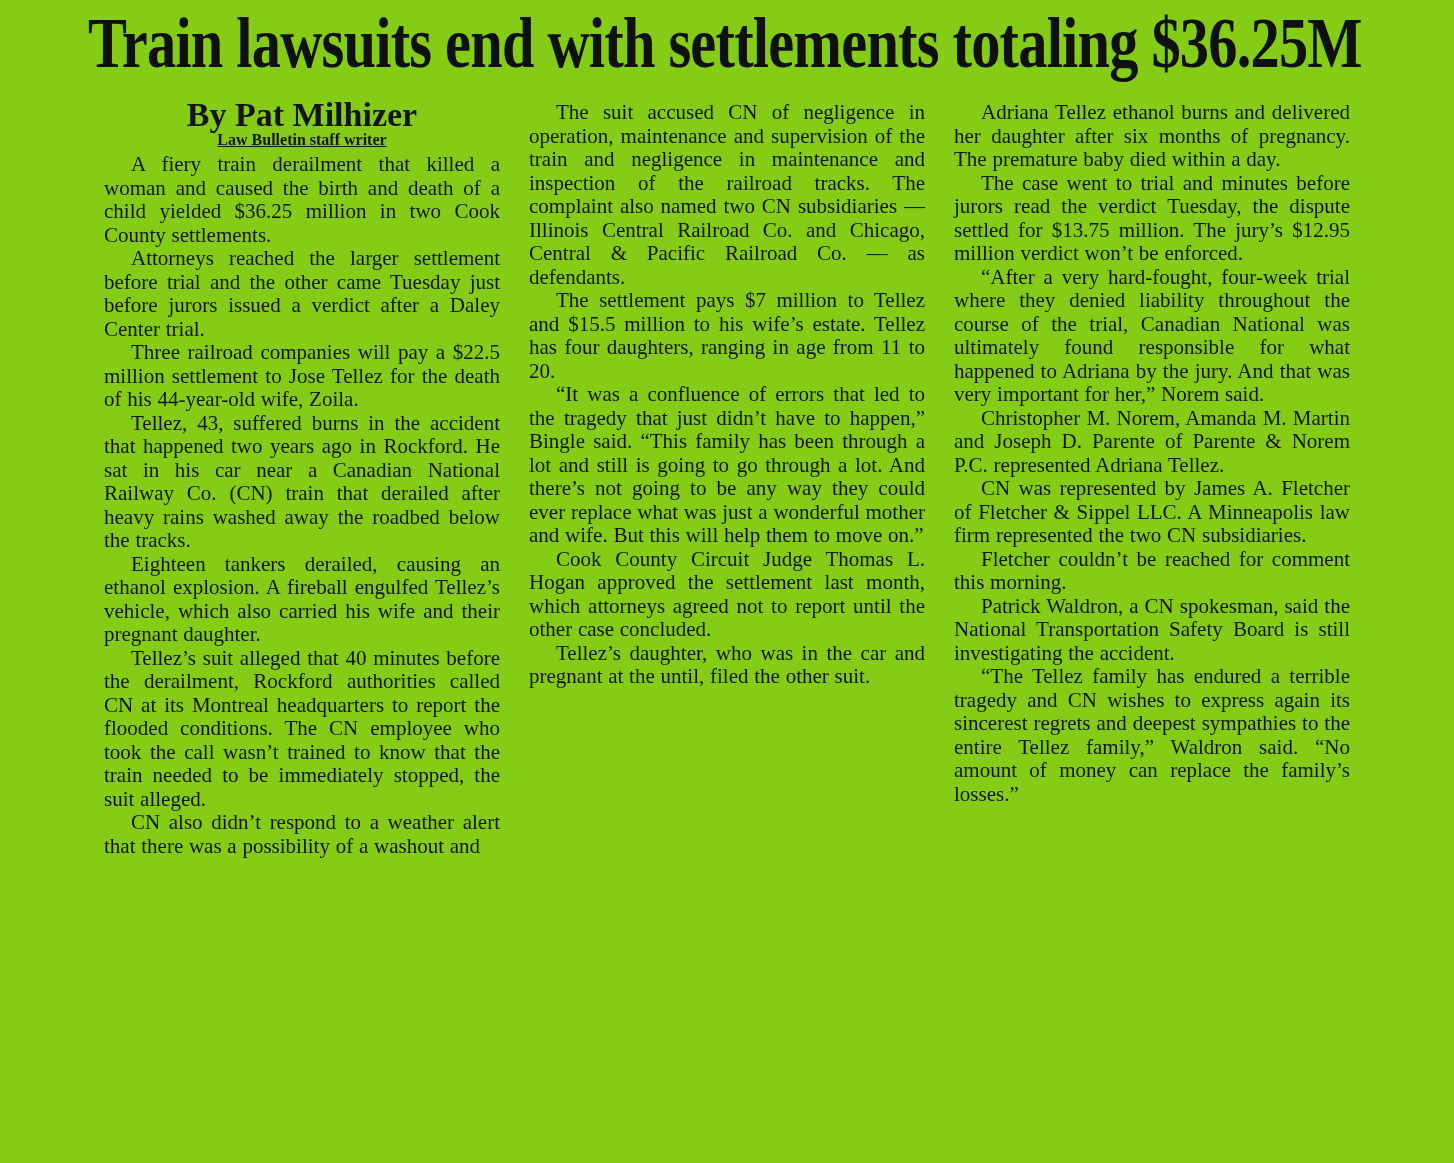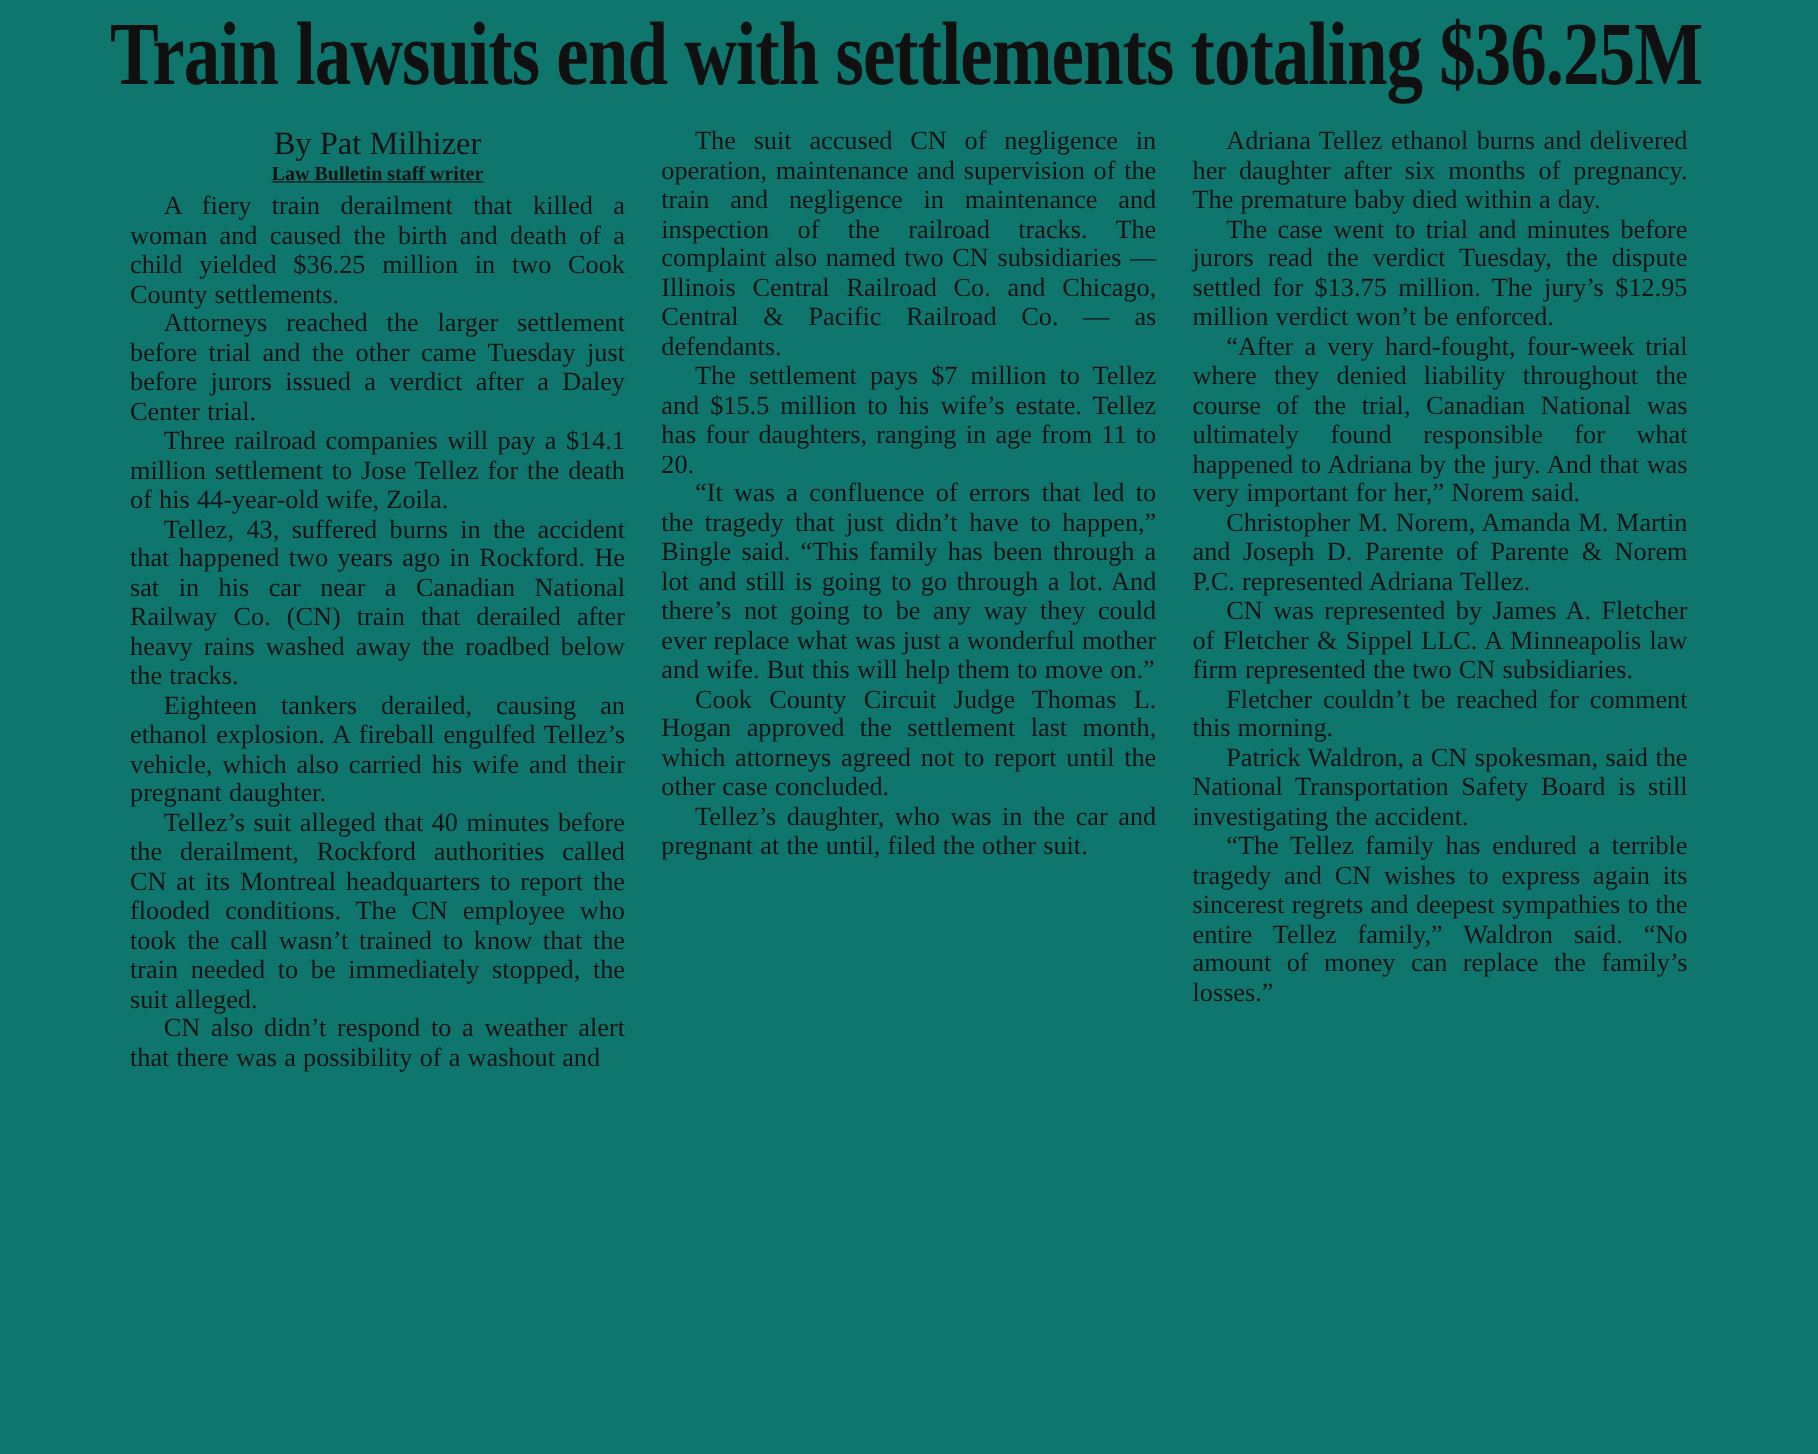--- a/index.html
+++ b/index.html
@@ -4,21 +4,21 @@
 <style>
   html, body {
     margin: 0;
     padding: 0;
     background: #ffffff;
   }
   .page {
     position: relative;
     width: 1454px;
     height: 1163px;
-    background: #0f766e;
+    background: #84cc16;
     font-family: "Liberation Serif", "DejaVu Serif", serif;
     color: #141414;
     overflow: hidden;
   }
   .headline {
     position: absolute;
     left: 88px;
     top: 6px;
     margin: 0;
     font-size: 72px;
@@ -39,22 +39,22 @@
   }
   .col {
     width: 396px;
     flex: 0 0 396px;
   }
   .byline {
     text-align: center;
     margin-bottom: 3px;
   }
   .byline-author {
-    font-size: 26px;
-    font-weight: 400;
+    font-size: 34px;
+    font-weight: 700;
     line-height: 28px;
   }
   .byline-role {
     font-size: 16px;
     font-weight: 700;
     line-height: 21px;
     text-decoration: underline;
   }
   .paras p {
     margin: 0;
@@ -77,21 +77,21 @@
   <div class="columns">
 
     <div class="col">
       <div class="byline">
         <div class="byline-author">By Pat Milhizer</div>
         <div class="byline-role">Law Bulletin staff writer</div>
       </div>
       <div class="paras">
           <p>A fiery train derailment that killed a woman and caused the birth and death of a child yielded $36.25 million in two Cook County settlements.</p>
           <p>Attorneys reached the larger settlement before trial and the other came Tuesday just before jurors issued a verdict after a Daley Center trial.</p>
-          <p>Three railroad companies will pay a $14.1 million settlement to Jose Tellez for the death of his 44-year-old wife, Zoila.</p>
+          <p>Three railroad companies will pay a $22.5 million settlement to Jose Tellez for the death of his 44-year-old wife, Zoila.</p>
           <p>Tellez, 43, suffered burns in the accident that happened two years ago in Rockford. He sat in his car near a Canadian National Railway Co. (CN) train that derailed after heavy rains washed away the roadbed below the tracks.</p>
           <p>Eighteen tankers derailed, causing an ethanol explosion. A fireball engulfed Tellez’s vehicle, which also carried his wife and their pregnant daughter.</p>
           <p>Tellez’s suit alleged that 40 minutes before the derailment, Rockford authorities called CN at its Montreal headquarters to report the flooded conditions. The CN employee who took the call wasn’t trained to know that the train needed to be immediately stopped, the suit alleged.</p>
           <p>CN also didn’t respond to a weather alert that there was a possibility of a washout and</p>
         </div>
     </div>
 
     <div class="col">
       <div class="paras">
           <p>The suit accused CN of negligence in operation, maintenance and supervision of the train and negligence in maintenance and inspection of the railroad tracks. The complaint also named two CN subsidiaries — Illinois Central Railroad Co. and Chicago, Central &amp; Pacific Railroad Co. — as defendants.</p>

